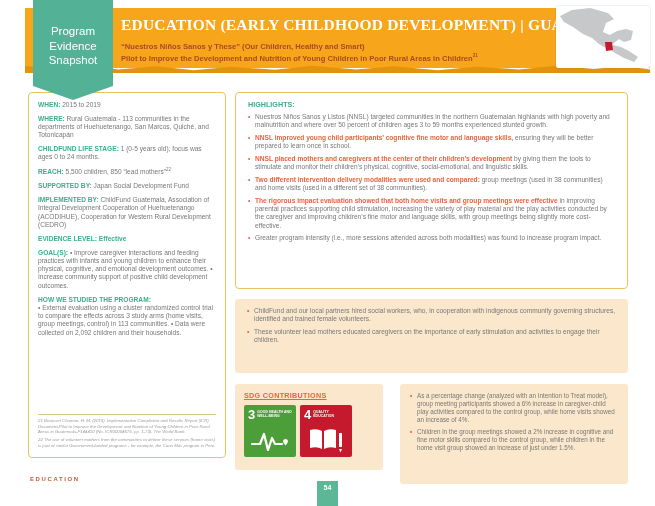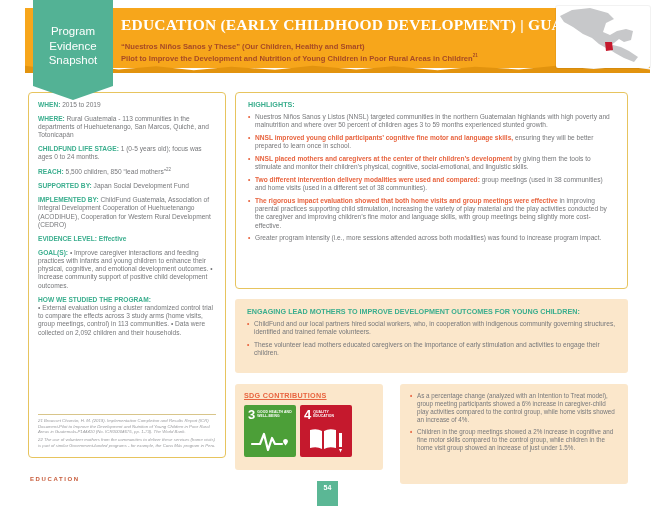--- a/index.html
+++ b/index.html
@@ -111,21 +111,20 @@
     <p class="hl-head">HIGHLIGHTS:</p>
     <p class="bul"><span class="bold-orange"></span><span>Nuestros Niños Sanos y Listos (NNSL) targeted communities in the northern Guatemalan highlands with high poverty and malnutrition and where over 50 percent of children ages 3 to 59 months experienced stunted growth.</span></p>
     <p class="bul"><span class="bold-orange">NNSL improved young child participants’ cognitive fine motor and language skills,</span><span> ensuring they will be better prepared to learn once in school.</span></p>
     <p class="bul"><span class="bold-orange">NNSL placed mothers and caregivers at the center of their children’s development</span><span> by giving them the tools to stimulate and monitor their children’s physical, cognitive, social-emotional, and linguistic skills.</span></p>
     <p class="bul"><span class="bold-orange">Two different intervention delivery modalities were used and compared:</span><span> group meetings (used in 38 communities) and home visits (used in a different set of 38 communities).</span></p>
     <p class="bul"><span class="bold-orange">The rigorous impact evaluation showed that both home visits and group meetings were effective</span><span> in improving parental practices supporting child stimulation, increasing the variety of play material and the play activities conducted by the caregiver and improving children’s fine motor and language skills, with group meetings being slightly more cost-effective.</span></p>
     <p class="bul"><span class="bold-orange"></span><span>Greater program intensity (i.e., more sessions attended across both modalities) was found to increase program impact.</span></p>
   </div>
 
   <div class="peach-box eng-box">
-    <p class="eng-head">ENGAGING LEAD MOTHERS TO IMPROVE DEVELOPMENT OUTCOMES FOR YOUNG CHILDREN:</p>
     <p class="bul">ChildFund and our local partners hired social workers, who, in cooperation with indigenous community governing structures, identified and trained female volunteers.</p>
     <p class="bul">These volunteer lead mothers educated caregivers on the importance of early stimulation and activities to engage their children.</p>
   </div>
 
   <div class="peach-box sdg-box">
     <p class="sdg-head">SDG CONTRIBUTIONS</p>
     <div class="sdg-row">
       <div class="sdg-tile sdg-green">
         <div class="sdg-top">
           <span class="sdg-num">3</span>

